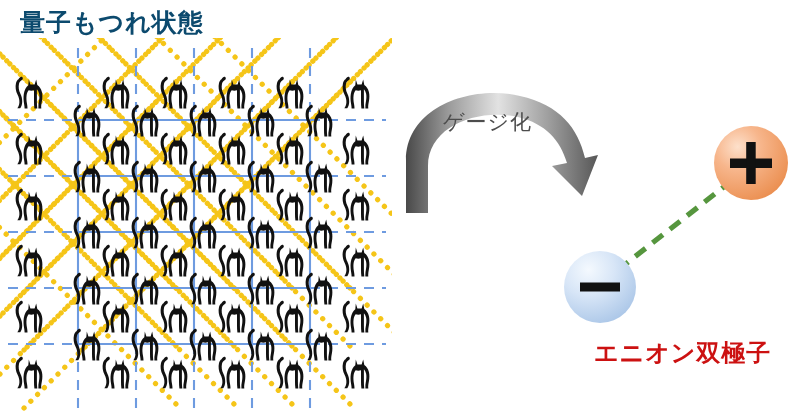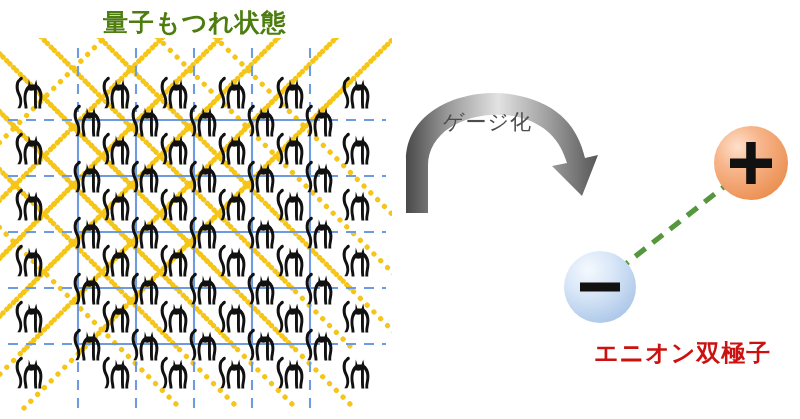--- a/index.html
+++ b/index.html
@@ -8,24 +8,25 @@
     background:#ffffff;
     font-family:"Liberation Sans", sans-serif;
     overflow:hidden;
     position:relative;
   }
   #stage{position:absolute;left:0;top:0;width:800px;height:419px;}
 
   .txt{position:absolute;white-space:nowrap;}
 
   #lattice-title{
-    left:0;top:6px;width:390px;text-align:center;
+    left:0;top:6px;width:390px;
     font-size:25px;font-weight:bold;
-    color:#4d7c0f;
+    color:#0c4a6e;
     letter-spacing:1px;
+    padding-left:20px;
   }
   #gauge-label{
     left:443px;top:108px;
     font-size:21px;
     font-family:"Liberation Serif", serif;
     color:#4d4d4d;
     letter-spacing:1px;
   }
   #dipole-label{
     left:594px;top:337px;

